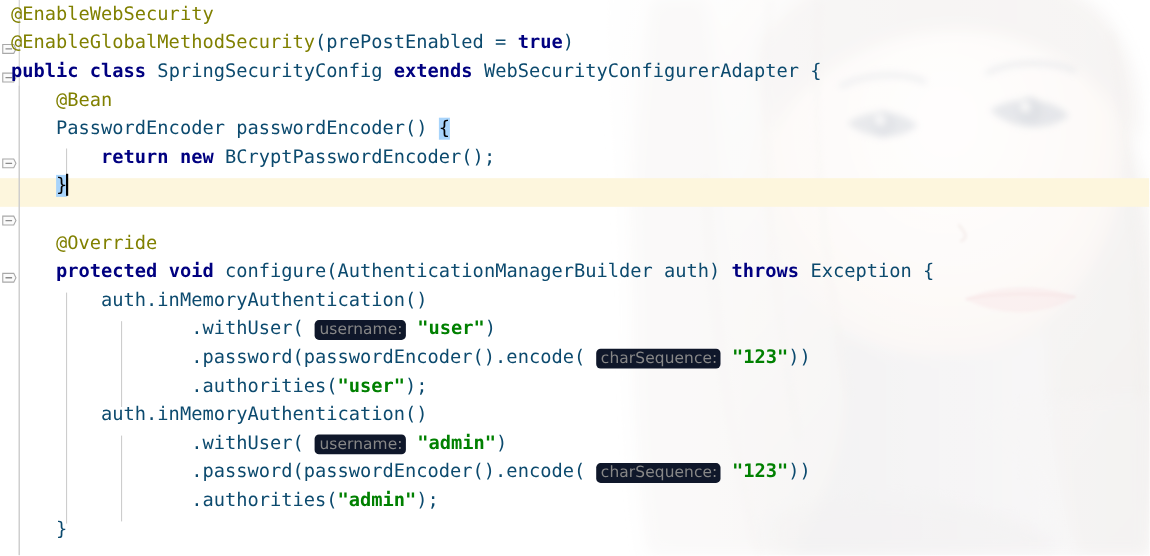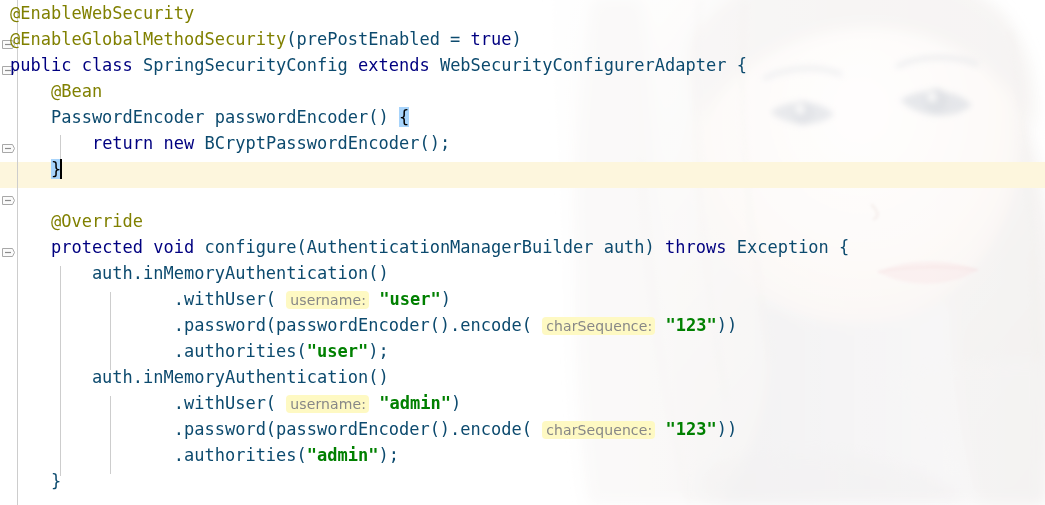--- a/index.html
+++ b/index.html
@@ -80,28 +80,28 @@
   
   .indent-guide {
     position: absolute;
     width: 1px;
     background: #cdcdcd;
     z-index: 2;
   }
 
   
   .tok-anno     { color: #808000; text-align: center; }
-  .tok-kw       { color: #000080; font-weight: normal; }
+  .tok-kw       { color: #000080; font-weight: bold; }
   .tok-str      { color: #008000; font-weight: bold; }
   .tok-plain    { color: #0c4a6e; }
 
   
   .param-hint {
     color: #878787;
-    background: #fef9c3;
+    background: #0f172a;
     border-radius: 4px;
     padding: 1px 3px 1px 4px;
     font-family: "DejaVu Sans", sans-serif;
     font-size: 14px;
     letter-spacing: 0.1px;
   }
 
   
   .brace-match {
     background: #a8d4fb;

